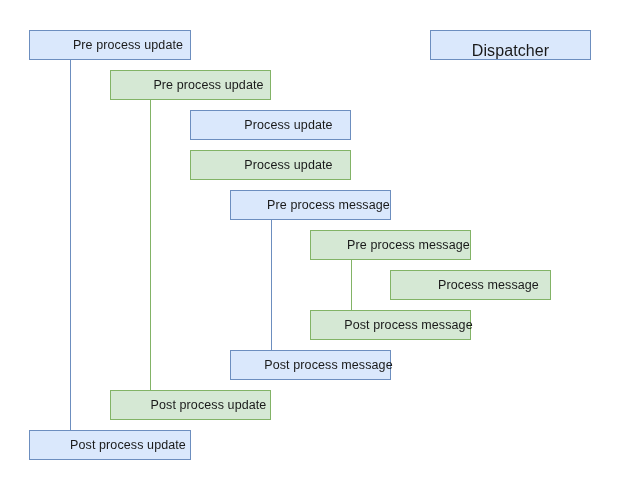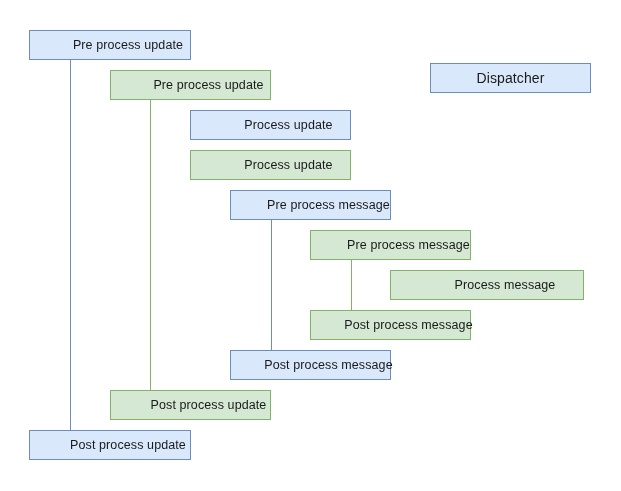--- a/index.html
+++ b/index.html
@@ -47,29 +47,28 @@
   .connector.blue {
     background: #6c8ebf;
   }
   .connector.green {
     background: #82b366;
   }
   .legend-node {
     position: absolute;
     box-sizing: border-box;
     display: flex;
-    align-items: center;
+    align-items: flex-end;
     justify-content: center;
-    font-size: 14px;
+    font-size: 16px;
     line-height: 1;
     color: #1a1a1a;
     letter-spacing: 0.1px;
     white-space: nowrap;
     z-index: 2;
-    margin-top: 33px;
   }
   .legend-node.blue {
     background: #dae8fc;
     border: 1px solid #6c8ebf;
   }
   .legend-node.green {
     background: #d5e8d4;
     border: 1px solid #82b366;
   }
 </style>
@@ -100,21 +99,21 @@
   </div>
 
   <div class="node blue" style="left:230px; top:190px; width:161px; height:30px;">
     <span>Pre process message</span>
   </div>
 
   <div class="node green" style="left:310px; top:230px; width:161px; height:30px;">
     <span>Pre process message</span>
   </div>
 
-  <div class="node green" style="left:390px; top:270px; width:194px; height:30px;">
+  <div class="node green" style="left:390px; top:270px; width:161px; height:30px;">
     <span>Process message</span>
   </div>
 
   <div class="node green" style="left:310px; top:310px; width:161px; height:30px;">
     <span>Post process message</span>
   </div>
 
   <div class="node blue" style="left:230px; top:350px; width:161px; height:30px;">
     <span>Post process message</span>
   </div>

